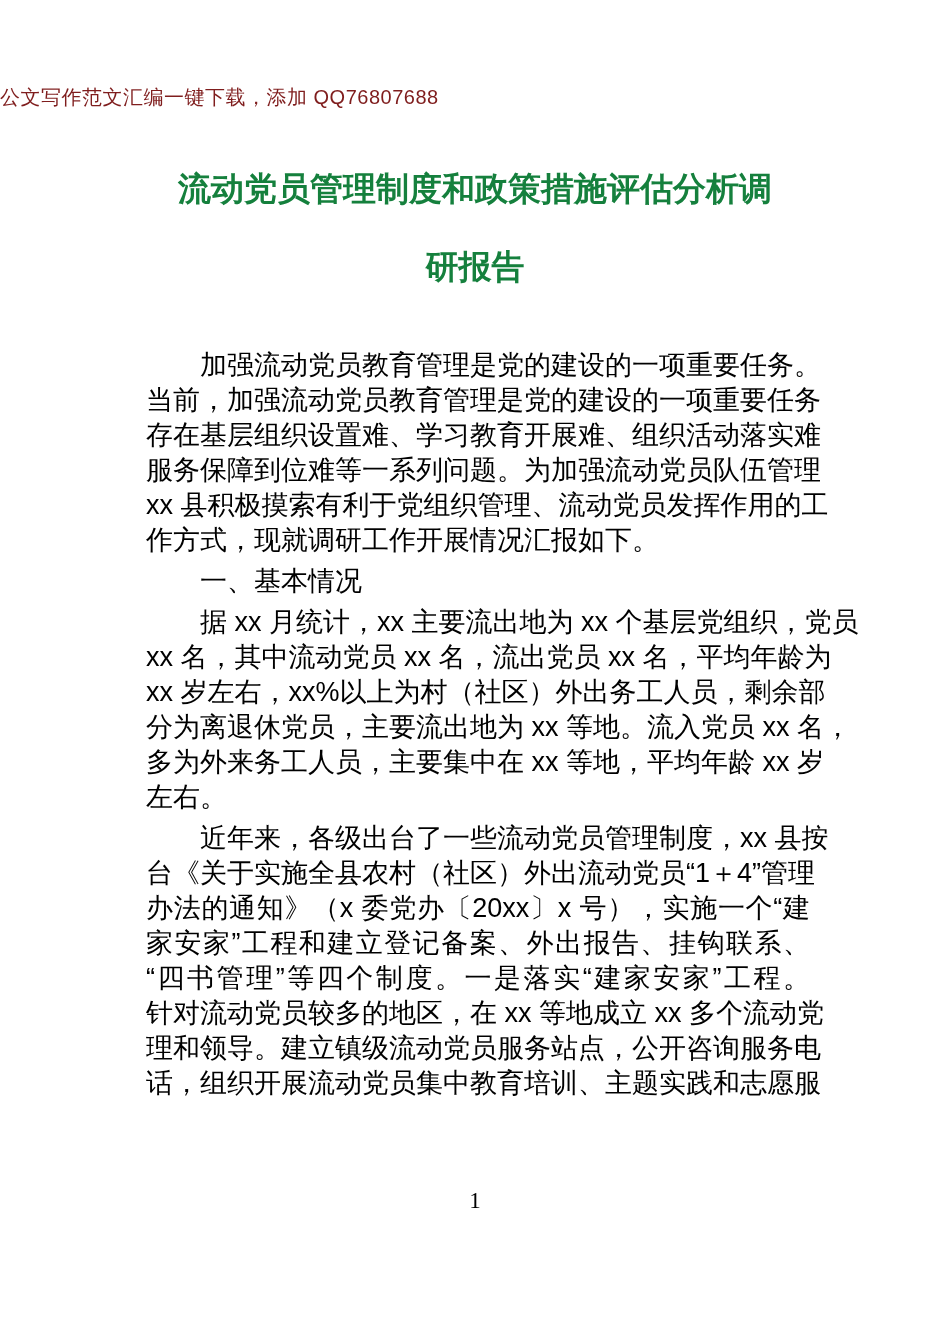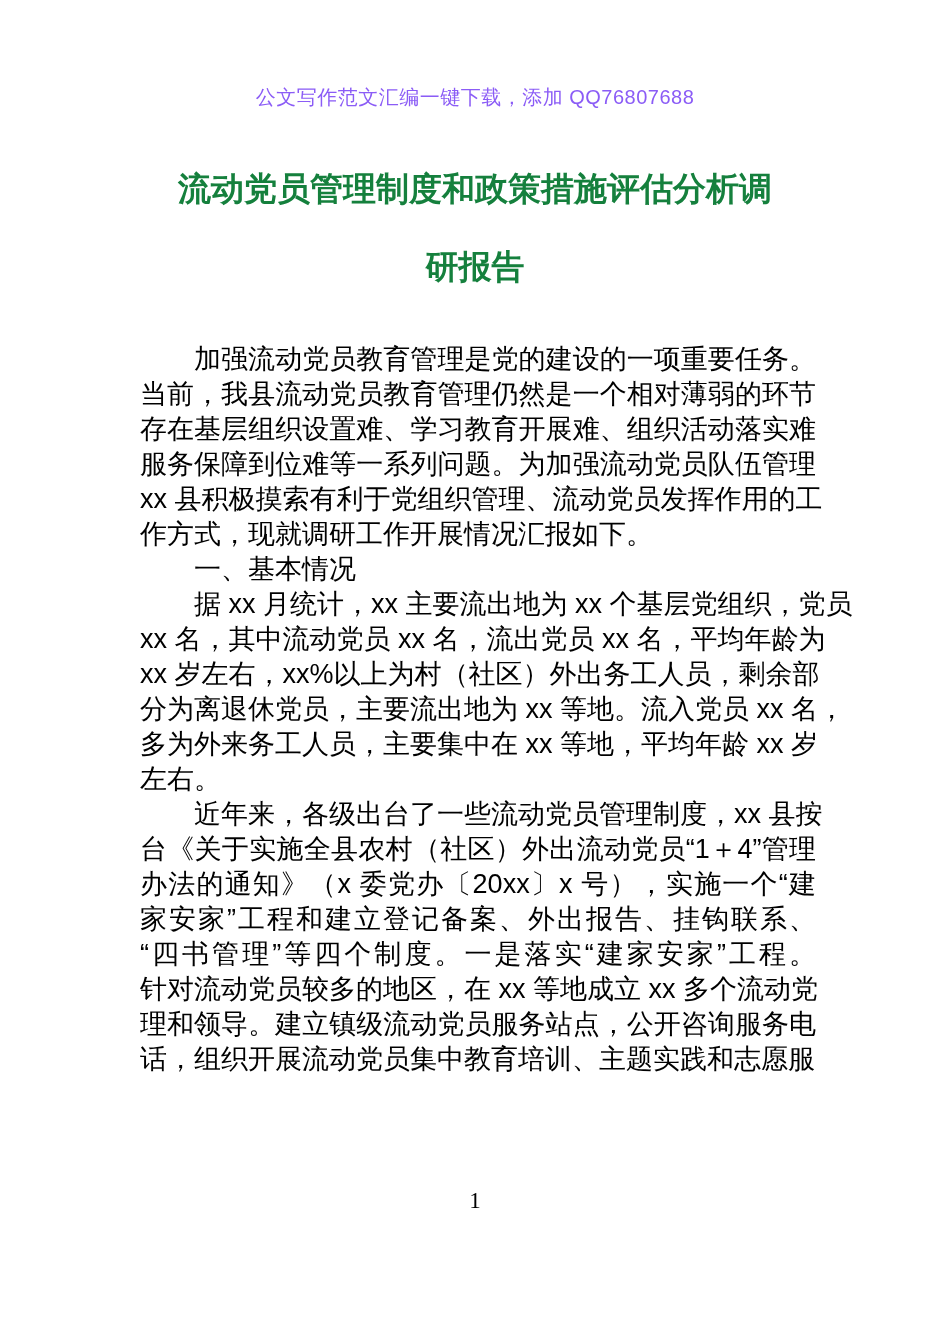--- a/index.html
+++ b/index.html
@@ -18,24 +18,23 @@
   .page {
     position: absolute;
     inset: 0;
     background: #ffffff;
   }
   .promo {
     position: absolute;
     top: 84px;
     left: 0;
     width: 100%;
-    text-align: center;
     font-size: 20px;
     line-height: 26px;
-    color: #8b5cf6;
+    color: #7f1d1d;
     letter-spacing: 0.5px;
   }
   .doc-title {
     position: absolute;
     top: 150px;
     left: 137px;
     width: 676px;
     margin: 0;
     font-size: 33px;
     font-weight: 700;
@@ -48,21 +47,21 @@
   }
   .content {
     position: absolute;
     top: 342px;
     left: 140px;
     width: 676px;
     font-size: 27px;
     line-height: 35px;
     color: #000000;
   }
-  .para { margin: 0; padding: 0; }
+  .para { margin: 6px; padding: 0; }
   .para .line {
     height: 35px;
     text-align: justify;
     text-align-last: justify;
     white-space: nowrap;
   }
   .para .line:last-child {
     text-align-last: left;
   }
   .para .line:first-child {
@@ -92,21 +91,21 @@
 
   <h1 class="doc-title">
     <span class="title-line">流动党员管理制度和政策措施评估分析调</span>
     <span class="title-line">研报告</span>
   </h1>
 
   <div class="content">
 
     <div class="para">
       <div class="line">加强流动党员教育管理是党的建设的一项重要任务。</div>
-      <div class="line">当前，我县流动党员教育管理仍然是一个相对薄弱的环节</div>
+      <div class="line">当前，加强流动党员教育管理是党的建设的一项重要任务</div>
       <div class="line">存在基层组织设置难、学习教育开展难、组织活动落实难</div>
       <div class="line">服务保障到位难等一系列问题。为加强流动党员队伍管理</div>
       <div class="line">xx 县积极摸索有利于党组织管理、流动党员发挥作用的工</div>
       <div class="line">作方式，现就调研工作开展情况汇报如下。</div>
     </div>
 
     <div class="para heading">
       <div class="line">一、基本情况</div>
     </div>
 

